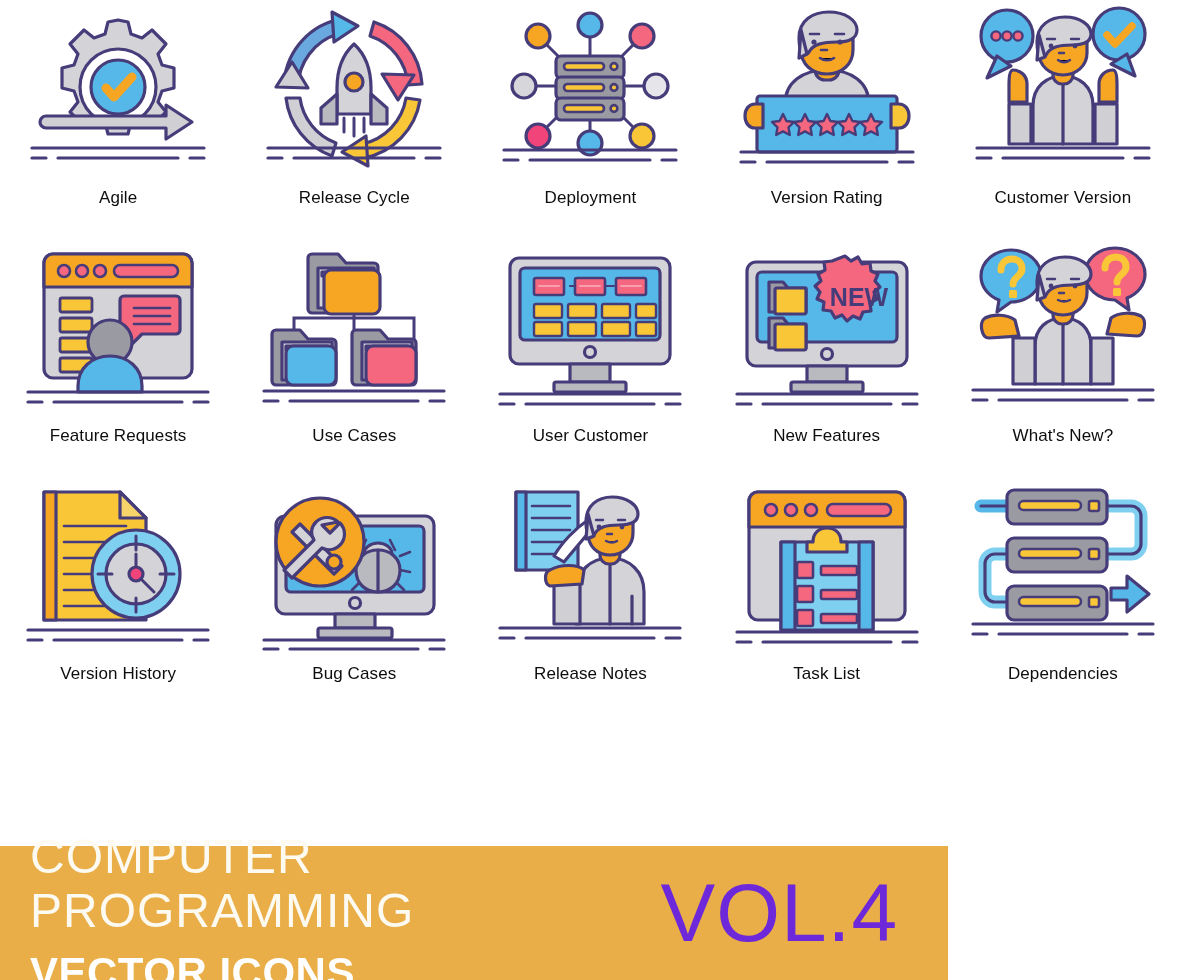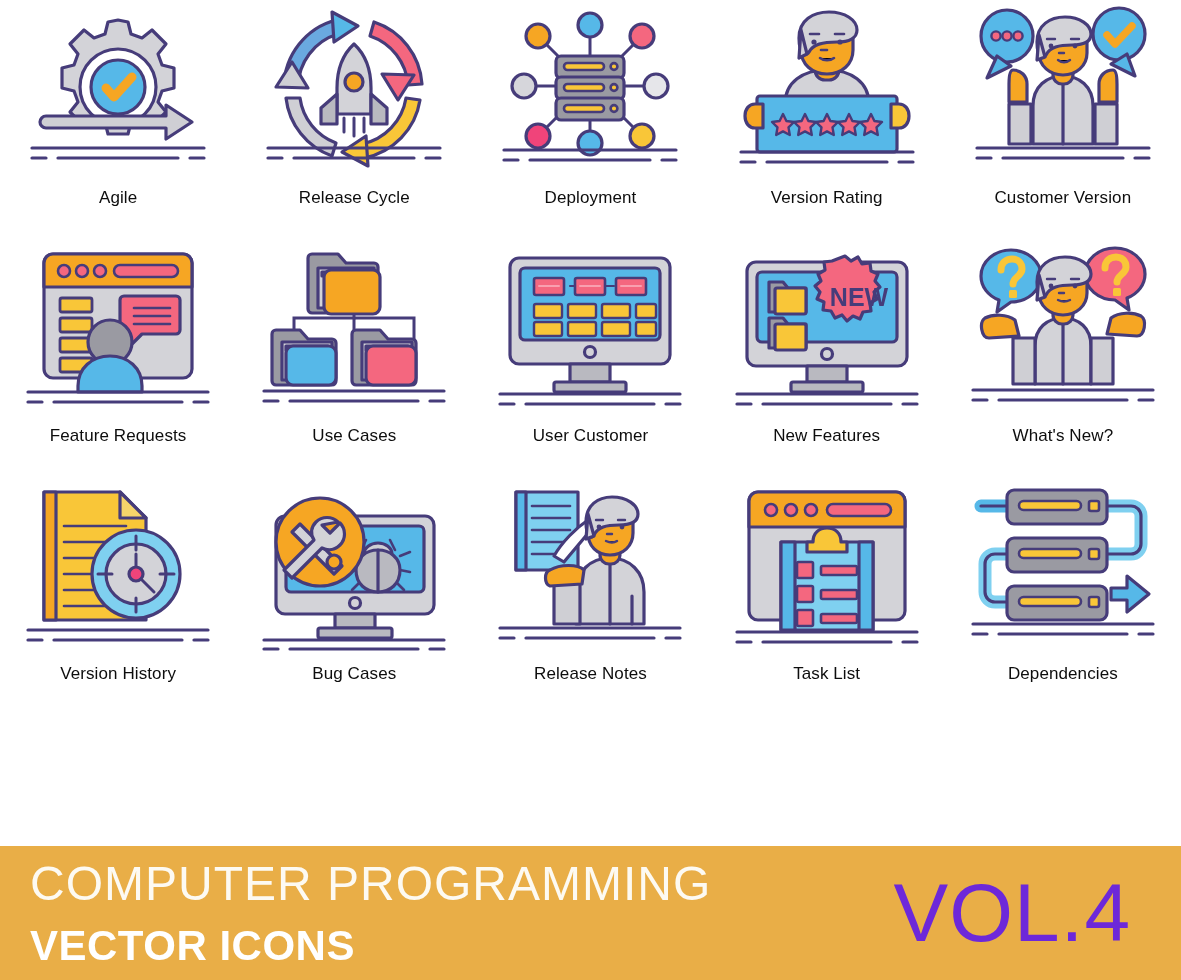--- a/index.html
+++ b/index.html
@@ -34,21 +34,21 @@
   .caption{
     font-size:17px; line-height:20px;
     color:#0d0d0d; letter-spacing:.1px;
     text-align:center; margin-top:12px;
     white-space:nowrap;
   }
 
   
   .banner{
     position:absolute; left:0; top:846px;
-    width:1181px; height:134px;
+    width:948px; height:134px;
     background:#e9ae47;
     display:flex; align-items:center; justify-content:space-between;
     padding:0 32px 0 30px;
   }
   .banner-left{ display:flex; flex-direction:column; justify-content:center; }
   .banner-line1{
     font-size:48px; line-height:54px; font-weight:300;
     letter-spacing:1px; color:#fdfaf2;
   }
   .banner-line2{

